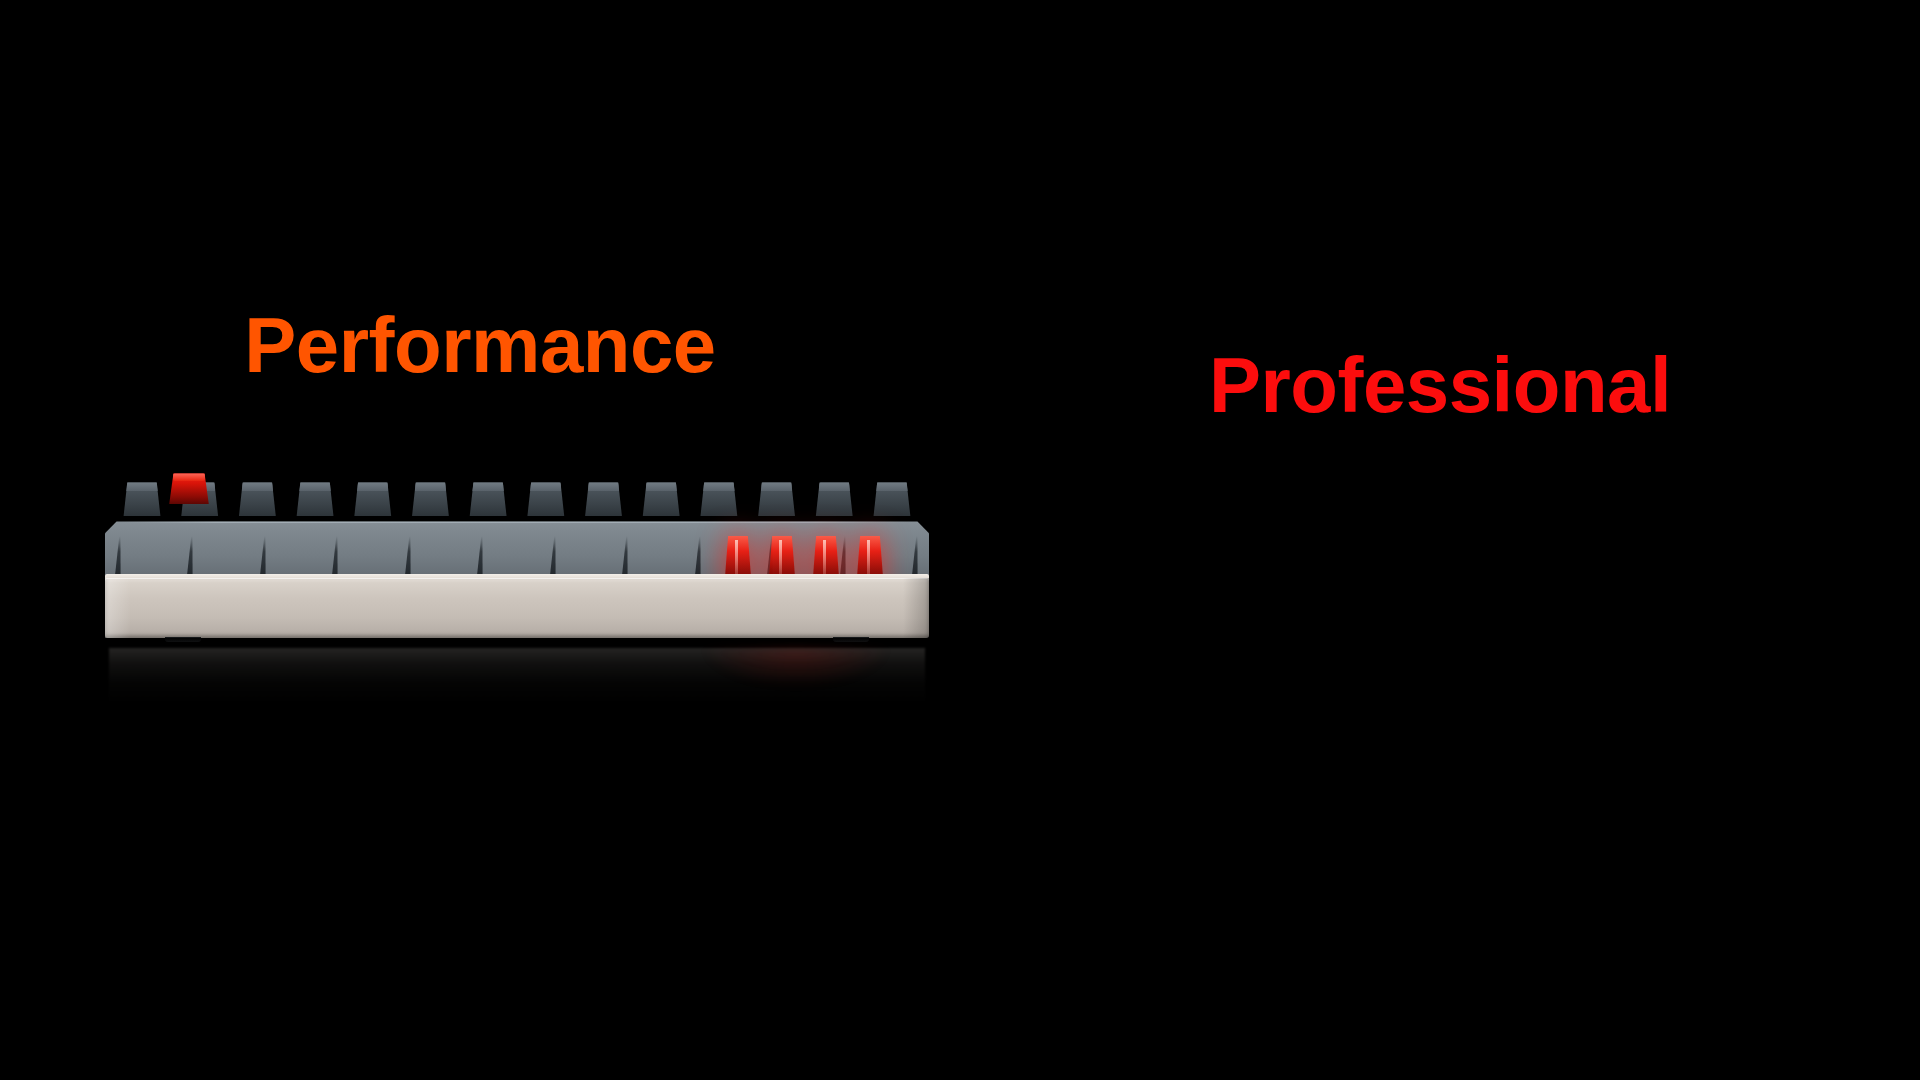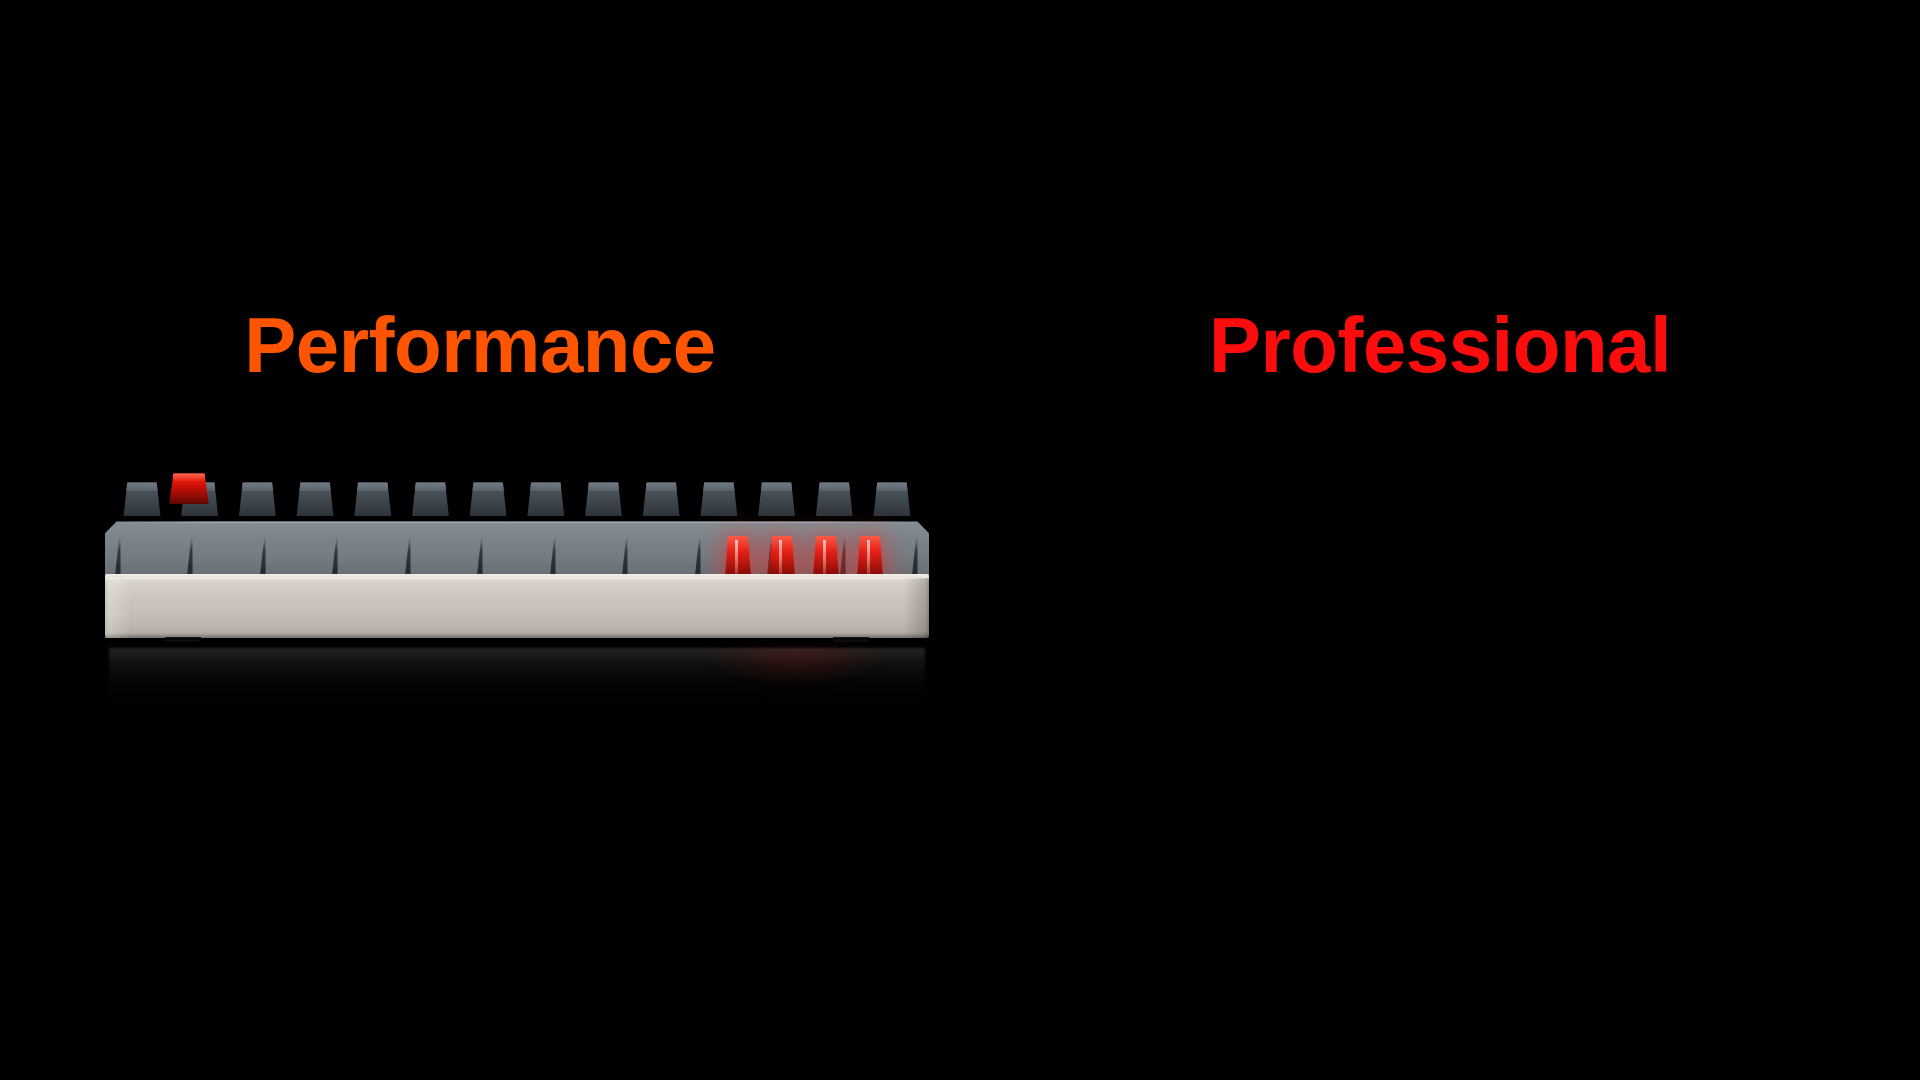--- a/index.html
+++ b/index.html
@@ -22,21 +22,21 @@
     background: #000000;
   }
 
   
   .panel {
     position: absolute;
     top: 0;
     height: 884px;
   }
   .panel-left  { left: 0;    width: 960px; }
-  .panel-right { left: 960px; width: 960px; }
+  .panel-right { left: 960px; width: 960px; margin-top: 40px; }
 
   
   .title {
     position: absolute;
     top: 254px;
     width: 100%;
     text-align: center;
     font-size: 78px;
     line-height: 1;
     font-weight: 700;

